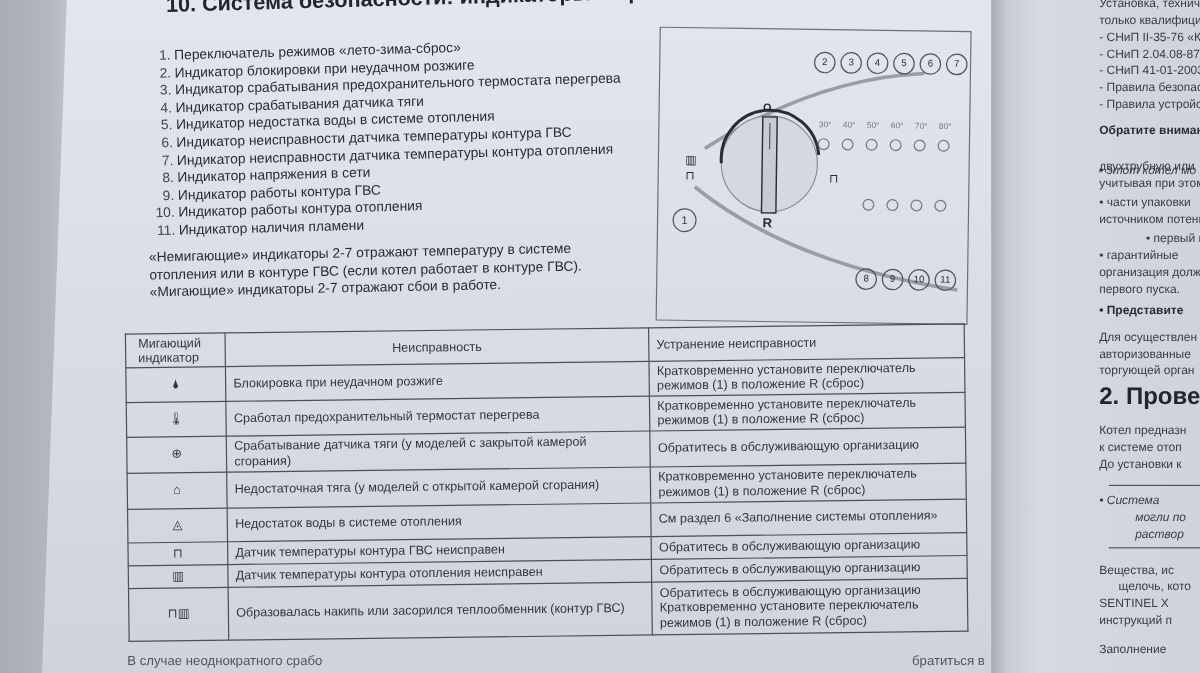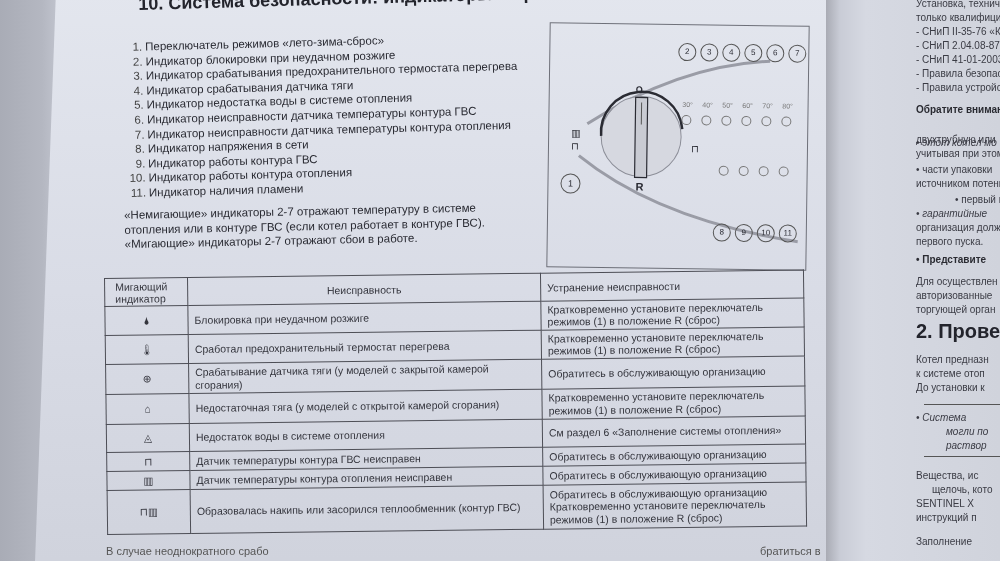--- a/index.html
+++ b/index.html
@@ -209,21 +209,21 @@
   <div class="p2" style="top:54px;">- СНиП 41-01-2003 «</div>
   <div class="p2" style="top:68px;">- Правила безопасно</div>
   <div class="p2" style="top:82px;">- Правила устройств</div>
   <div class="p2 b" style="top:104px;">Обратите внимани</div>
   <div class="p2" style="top:137px;font-style:italic;">•   этот котел мо</div>
   <div class="p2" style="top:134px;">двухтрубную или</div>
   <div class="p2" style="top:148px;">учитывая при этом</div>
   <div class="p2" style="top:164px;">•   части упаковки</div>
   <div class="p2" style="top:178px;">источником потенц</div>
   <div class="p2" style="top:194px;margin-left:39px;">•   первый пуск ко</div>
-  <div class="p2" style="top:208px;font-style:italic;">•   гарантийные</div>
+  <div class="p2" style="top:208px;">•   гарантийные</div>
   <div class="p2" style="top:222px;">организация долж</div>
   <div class="p2" style="top:236px;">первого пуска.</div>
   <div class="p2 b" style="top:254px;">•   Представите</div>
   <div class="p2" style="top:276px;">Для осуществлен</div>
   <div class="p2" style="top:290px;">авторизованные</div>
   <div class="p2" style="top:304px;">торгующей орган</div>
   <div class="p2 h" style="top:320px;">2. Провер</div>
   <div class="p2" style="top:354px;">Котел предназн</div>
   <div class="p2" style="top:368px;">к системе отоп</div>
   <div class="p2" style="top:382px;">До установки к</div>

